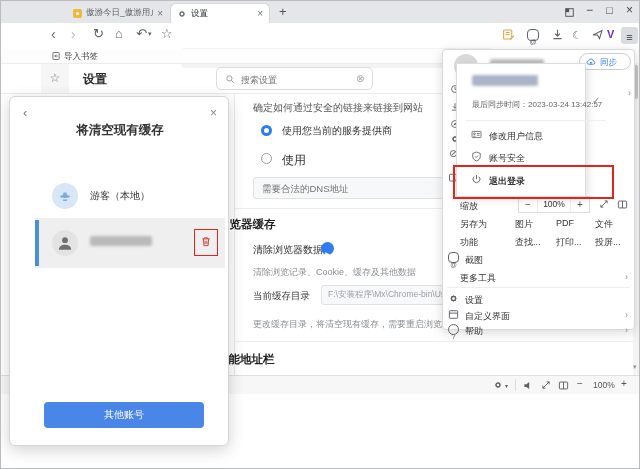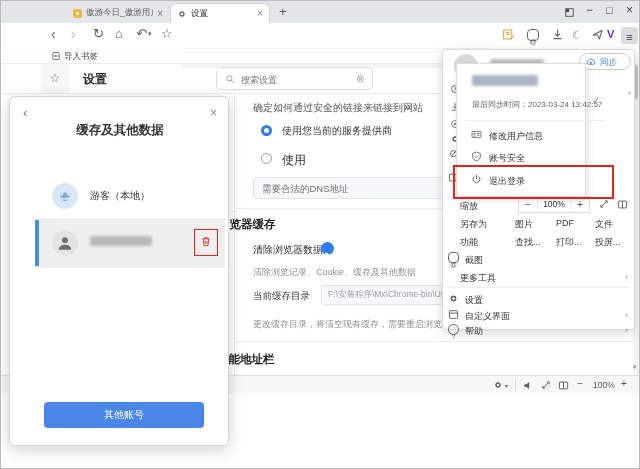--- a/index.html
+++ b/index.html
@@ -271,30 +271,30 @@
           <circle cx="5" cy="7" r="1.3"></circle>
           <path d="M8.5 6.5h4M8.5 9h4M3.5 10.5h3"></path>
         </svg>
       <span class="tx" style="left:32px;top:6px;font-size:9px;color:#333;">修改用户信息</span>
     </div>
     <div class="abs" style="left:0;top:104px;width:157px;height:26px;">
       <svg class="ic" style="left:14px;top:6px;width:11px;height:11px;" viewBox="0 0 16 16" fill="none" stroke="#5f6368" stroke-width="1.4">
           <path d="M8 1.5v6"></path>
           <path d="M4.6 3.8a5 5 0 1 0 6.8 0"></path>
         </svg>
-      <span class="tx" style="left:32px;top:7px;font-size:9px;color:#333;">退出登录</span>
+      <span class="tx" style="left:32px;top:7px;font-size:9px;color:#333;font-weight:bold;">退出登录</span>
     </div>
   </div>
 
   <div class="abs" style="left:452px;top:164px;width:157px;height:30px;border:2px solid #e0261c;z-index:60;pointer-events:none;"></div>
 
   <div class="abs" style="left:8px;top:95px;width:220px;height:350px;background:#fff;border:1px solid #d5d5d5;border-radius:6px;box-shadow:0 4px 16px rgba(0,0,0,.18);box-sizing:border-box;z-index:50;">
     <span class="tx" style="left:13px;top:8px;font-size:13px;color:#777;">‹</span>
     <span class="tx" style="left:200px;top:9px;font-size:12px;color:#888;">×</span>
-    <div class="tx b" style="left:0;top:25px;width:220px;text-align:center;font-size:12.5px;color:#333;">缓存及其他数据</div>
+    <div class="tx b" style="left:0;top:25px;width:220px;text-align:center;font-size:12.5px;color:#333;">将清空现有缓存</div>
 
     <div class="abs" style="left:25px;top:80px;width:190px;height:40px;">
       <div class="abs" style="left:17px;top:6px;width:26px;height:26px;background:#d8e7f8;border-radius:50%;">
         <svg class="ic" style="left:5px;top:6px;width:16px;height:16px;" viewBox="0 0 16 16" fill="#7fa9dd">
             <path d="M5.5 7 6.6 3.5h2.8L10.5 7z"></path>
             <ellipse cx="8" cy="7.6" rx="5" ry="1.4"></ellipse>
             <path d="M5.5 10.5a2.5 1.6 0 0 0 5 0z"></path>
           </svg>
       </div>
       <span class="tx" style="left:55px;top:12px;font-size:10px;color:#333;">游客（本地）</span>

